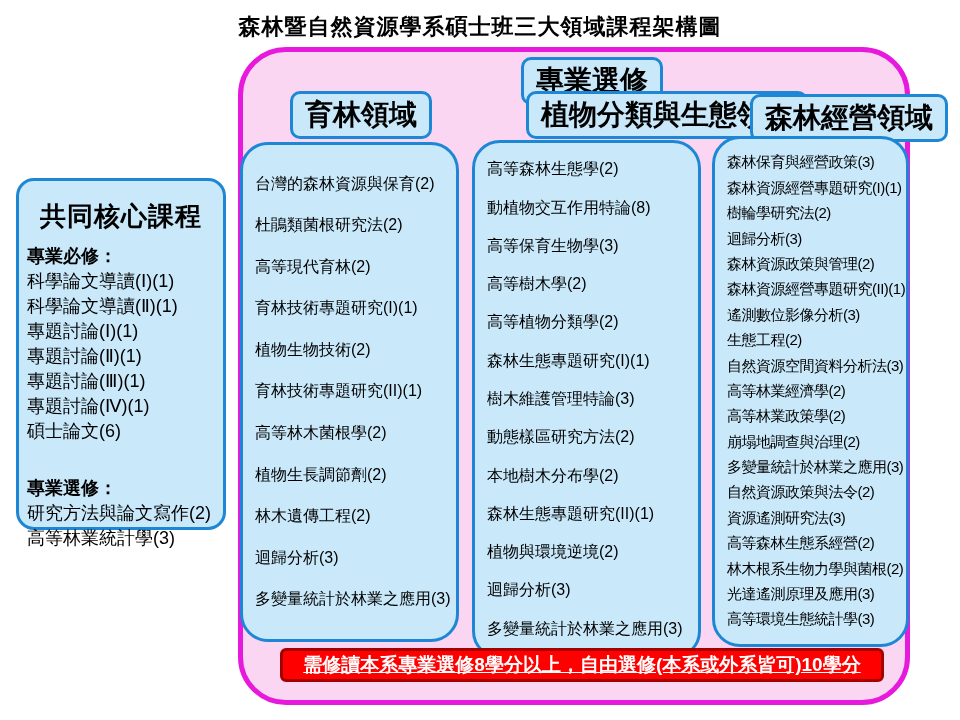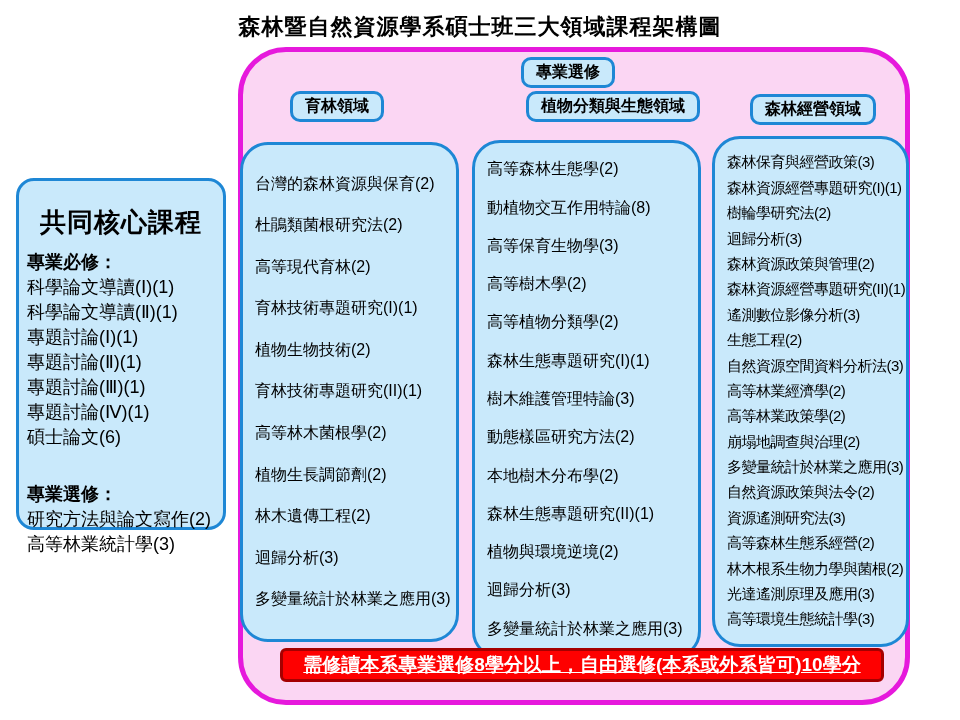--- a/index.html
+++ b/index.html
@@ -15,21 +15,21 @@
   
   .elective-panel{
     position:absolute;left:238px;top:47px;width:672px;height:658px;
     box-sizing:border-box;background:#FBD6F3;border:5px solid #E619DC;
     border-radius:48px;
   }
   
   .tag{
     position:absolute;box-sizing:border-box;
     background:#C9E9FB;border:3px solid #1E87D5;border-radius:10px;
-    font-size:16px;font-weight:bold;text-align:center;
+    font-size:28px;font-weight:bold;text-align:center;
     padding:2px 12px;white-space:nowrap;
   }
   .tag-elective{left:521px;top:57px;}
   .tag-col1{left:290px;top:91px;}
   .tag-col2{left:483px;top:91px;margin-left:43px;}
   .tag-col3{left:750px;top:94px;}
   
   .col-box{
     position:absolute;box-sizing:border-box;
     background:#C9E9FB;border:3px solid #1E87D5;border-radius:28px;
@@ -37,21 +37,21 @@
     padding:8px 6px 8px 12px;
   }
   .col1{left:240px;top:142px;width:219px;height:500px;font-size:16px;}
   .col2{left:472px;top:140px;width:229px;height:519px;font-size:16px;gap:9px;}
   .col3{left:712px;top:136px;width:197px;height:511px;font-size:15px;letter-spacing:-0.5px;}
   .course{white-space:nowrap;}
   
   .core-box{
     position:absolute;left:16px;top:178px;width:210px;height:352px;
     box-sizing:border-box;background:#C9E9FB;border:3px solid #1E87D5;
-    border-radius:18px;padding:20px 8px;
+    border-radius:18px;padding:14px 8px;
   }
   .core-title{
     text-align:center;font-size:26px;font-weight:bold;margin-top:4px;
     letter-spacing:1px;
   }
   .core-list{font-size:18px;line-height:25px;margin-top:10px;white-space:nowrap;}
   .core-list .sect{font-weight:bold;}
   .core-list.elective-sect{margin-top:32px;}
   
   .note-bar{

